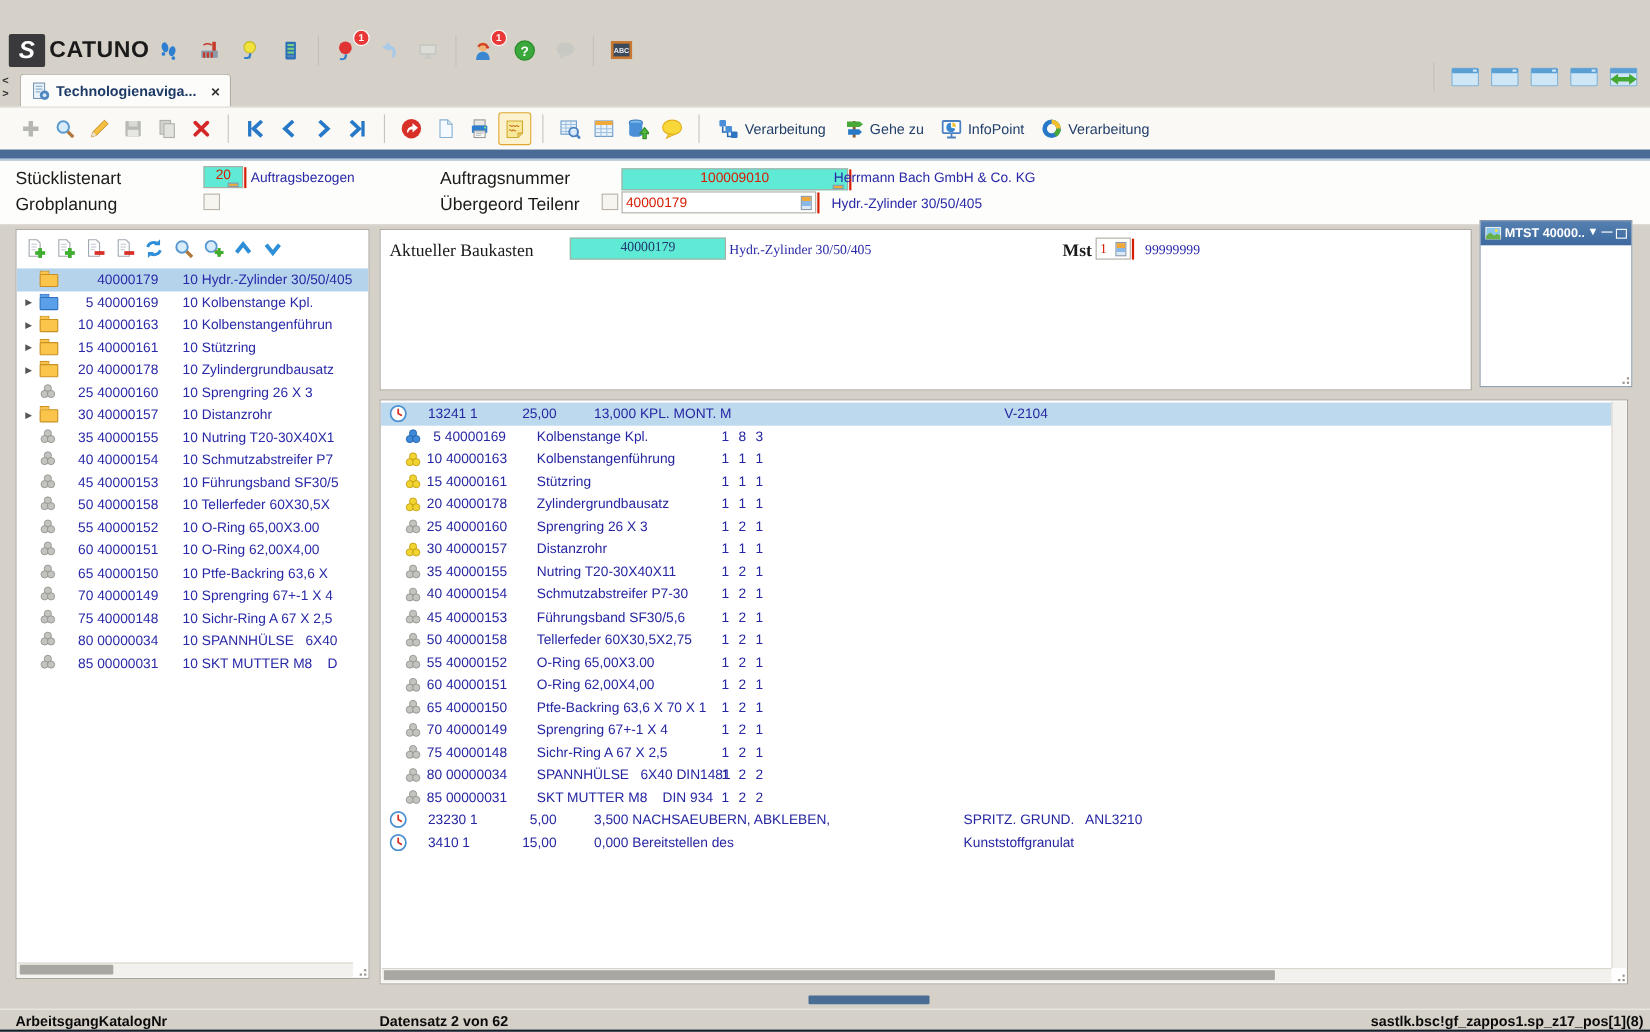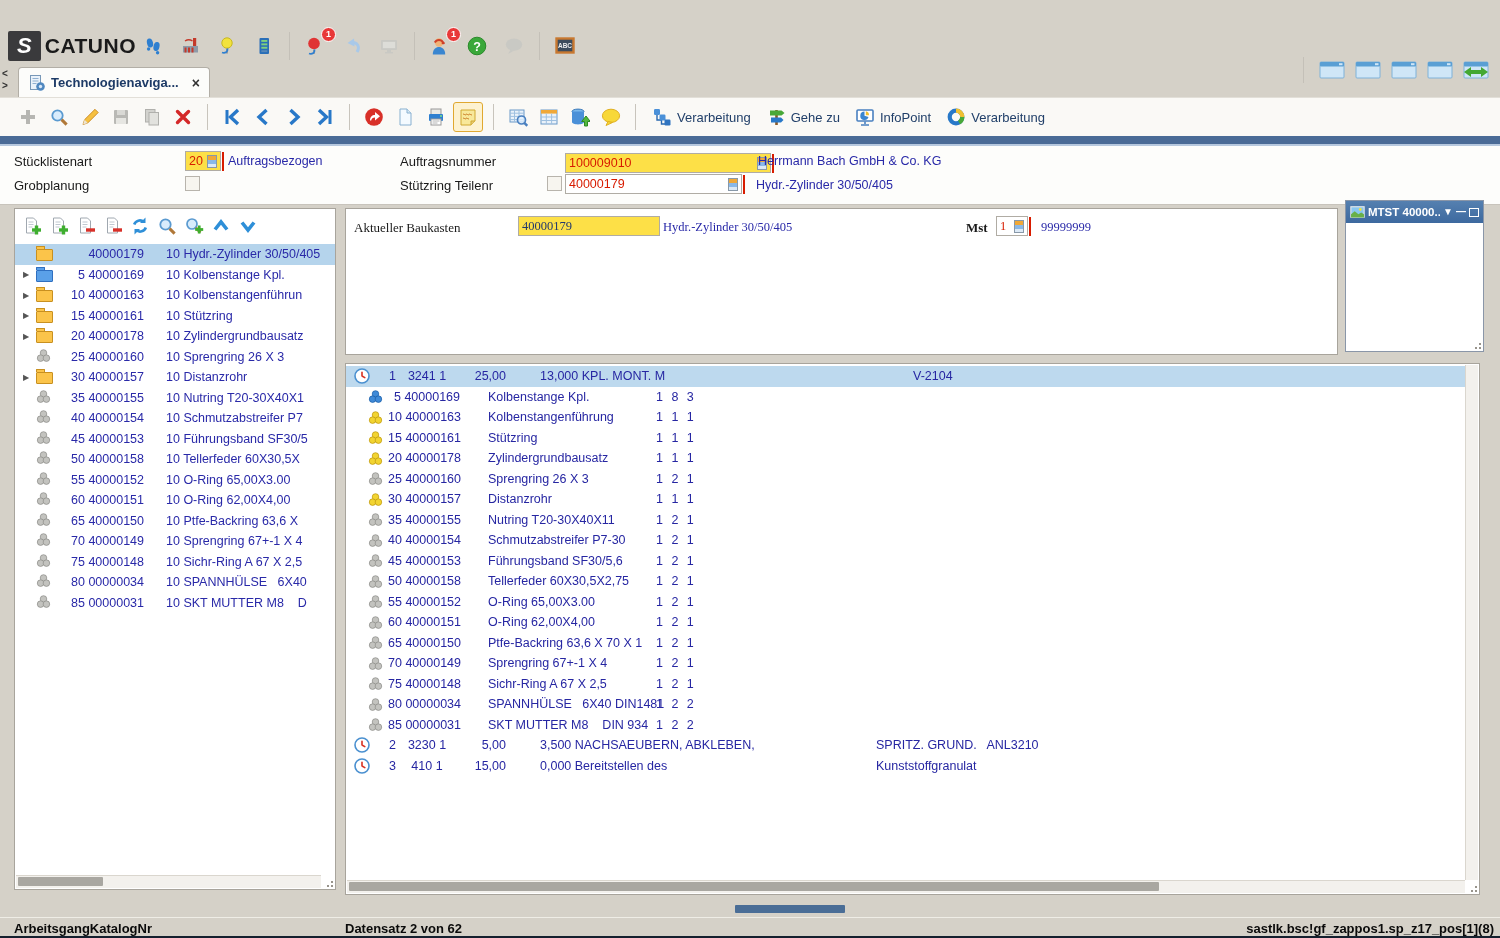--- a/index.html
+++ b/index.html
@@ -37,23 +37,23 @@
   
   .toolbar{position:absolute;left:0;top:97px;width:100%;height:39px;background:#faf9f6;border-top:1px solid #e2dfd8;display:flex;align-items:center;padding-left:14px;box-sizing:border-box;gap:3px;}
   .vsep{width:1px;height:26px;background:#c8c4bc;margin:0 7px;}
   .lbtn{display:flex;align-items:center;gap:5px;padding:2px 6px;cursor:pointer;}
   .lbl{font-size:13px;color:#22406a;}
 
   .bluebar{position:absolute;left:0;top:136px;width:100%;height:8px;background:#4a6b96;border-bottom:2px solid #b6c8de;box-sizing:content-box;}
 
   
   .formarea{position:absolute;left:0;top:146px;width:100%;height:58px;background:#fdfdfb;border-bottom:1px solid #c8c4bc;}
-  .flabel{position:absolute;font-size:13px;color:#1a1a1a;}
+  .flabel{position:absolute;font-size:16px;color:#1a1a1a;}
   .field{position:absolute;height:20px;background:#fff;border:1px solid #b0aca4;display:flex;align-items:center;padding:0 3px;box-sizing:border-box;font-size:12.5px;}
-  .field.yellow{background:#fde047;}
+  .field.yellow{background:#5eead4;flex-direction:column;}
   .fred{color:#d81c00;}
   .fnavy{color:#22386e;}
   .chip{width:10px;height:13px;margin-left:auto;background:linear-gradient(#f0a838 0 4px,#8ab8e8 4px 8px,#dce9f6 8px 13px);border:1px solid #8898a8;box-sizing:border-box;}
   .rcaret::after{content:'';position:absolute;right:-4px;top:0;width:2.5px;height:19px;background:#d81c00;}
   .bluetext{position:absolute;font-size:12.5px;color:#2929a8;white-space:pre;}
   .cbox{position:absolute;width:13px;height:13px;background:#f7f5ef;border:1px solid #b8b4ac;}
 
   
   .panel{position:absolute;background:#fff;border:1px solid #a8a49c;box-sizing:border-box;}
   #treepanel{left:14px;top:208px;width:322px;height:682px;overflow:hidden;}
@@ -80,21 +80,21 @@
   
   .lrows{position:absolute;left:0;top:2px;right:14px;}
   .lrow{position:relative;height:20.5px;display:flex;align-items:center;font-size:12.5px;color:#2626a2;white-space:nowrap;}
   .lrow.hl{background:#bdd9ee;}
   .lic{width:20px;margin-left:22px;flex:none;display:flex;align-items:center;}
   .lnum{width:72px;text-align:right;white-space:pre;flex:none;}
   .ldesc{margin-left:28px;width:168px;white-space:pre;flex:none;overflow:visible;}
   .lqty{position:absolute;left:310px;word-spacing:5px;}
   .oclk{width:16px;margin-left:8px;flex:none;display:flex;align-items:center;}
   .opos{width:26px;text-align:right;flex:none;}
-  .ocode{width:62px;text-align:center;white-space:pre;flex:none;}
+  .ocode{width:62px;text-align:left;white-space:pre;flex:none;}
   .otime{width:48px;text-align:right;flex:none;}
   .odesc{margin-left:34px;width:336px;white-space:pre;flex:none;}
   .oextra{white-space:pre;}
   .otail{position:absolute;left:567px;}
 
   
   .hscroll{position:absolute;left:1px;bottom:1px;height:12px;background:#f3f1ed;border-top:1px solid #dad6ce;}
   .hthumb{position:absolute;left:2px;top:1px;height:9px;background:#a9a7a1;border-radius:1px;}
   .vscroll{position:absolute;right:1px;top:1px;bottom:14px;width:12px;background:#f3f1ed;border-left:1px solid #dad6ce;}
   .grip{position:absolute;right:2px;bottom:2px;width:9px;height:9px;}
@@ -528,21 +528,21 @@
     <span class="flabel" style="left:14px;top:32px">Grobplanung</span>
     <span class="cbox" style="left:185px;top:30px"></span>
 
     <span class="flabel" style="left:400px;top:8px">Auftragsnummer</span>
     <span class="field yellow rcaret" style="left:565px;top:7px;width:206px">
       <span class="fred">100009010</span>
       <span class="chip"></span>
     </span>
     <span class="bluetext" style="left:758px;top:8px">Herrmann Bach GmbH &amp; Co. KG</span>
 
-    <span class="flabel" style="left:400px;top:32px">Stützring Teilenr</span>
+    <span class="flabel" style="left:400px;top:32px">Übergeord Teilenr</span>
     <span class="cbox" style="left:547px;top:30px"></span>
     <span class="field rcaret" style="left:565px;top:28px;width:177px">
       <span class="fred">40000179</span>
       <span class="chip"></span>
     </span>
     <span class="bluetext" style="left:756px;top:32px">Hydr.-Zylinder 30/50/405</span>
   </div>
 
   <div class="panel" id="treepanel">
     <div class="treetools" id="treetools">

